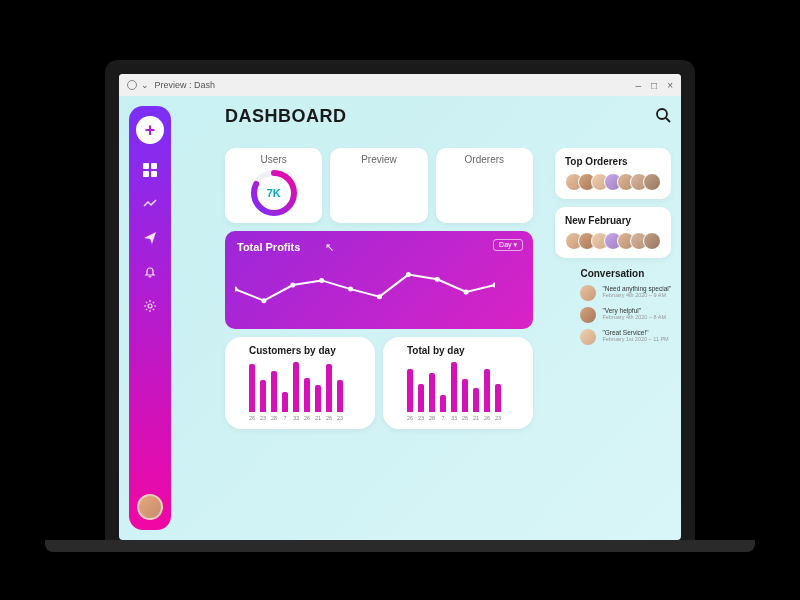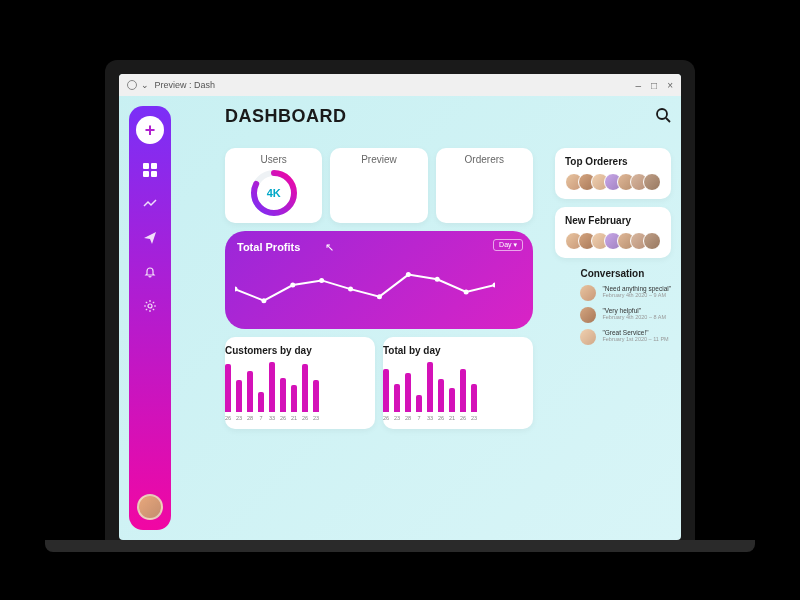--- a/index.html
+++ b/index.html
@@ -22,26 +22,26 @@
 .header h1 { font-size: 18px; font-weight: 800; color: #1a1a1a; letter-spacing: 0.5px; }
 .search-icon { margin-left: auto; font-size: 16px; color: #1a1a1a; }
 .content-row { display: flex; gap: 8px; }
 .stats-area { flex: 1; display: flex; flex-direction: column; gap: 8px; }
 .stats-row { display: flex; gap: 8px; }
 .stat-card { flex: 1; background: #fff; border-radius: 10px; padding: 6px; display: flex; flex-direction: column; align-items: center; box-shadow: 0 2px 6px rgba(0,0,0,0.05); }
 .stat-label { font-size: 10px; color: #666; margin-bottom: 4px; }
 .donut { width: 48px; height: 48px; position: relative; }
 .donut svg { transform: rotate(-90deg); }
 .donut-val { position: absolute; inset: 0; display: flex; align-items: center; justify-content: center; font-size: 11px; font-weight: 700; color: #00a8c8; }
-.profits-card { background: linear-gradient(135deg,#9b27d9,#d923c5); border-radius: 20px; padding: 10px 12px; color: #fff; position: relative; height: 98px; }
+.profits-card { background: linear-gradient(135deg,#9b27d9,#d923c5); border-radius: 10px; padding: 10px 12px; color: #fff; position: relative; height: 98px; }
 .profits-title { font-size: 11px; font-weight: 600; }
 .profits-dropdown { position: absolute; top: 8px; right: 10px; font-size: 7px; border: 1px solid rgba(255,255,255,0.6); padding: 1px 5px; border-radius: 3px; }
 .profits-chart { position: absolute; left: 10px; right: 10px; bottom: 8px; height: 58px; }
 .bars-row { display: flex; gap: 8px; }
-.bars-card { flex: 1; background: #fff; border-radius: 10px; padding: 8px 0; box-shadow: 0 2px 6px rgba(0,0,0,0.05); }
+.bars-card { flex: 1; background: #fff; border-radius: 16px; padding: 8px 24px; box-shadow: 0 2px 6px rgba(0,0,0,0.05); }
 .bars-title { font-size: 10px; font-weight: 700; color: #1a1a1a; margin-bottom: 6px; }
 .bars-chart { display: flex; align-items: flex-end; gap: 5px; height: 50px; }
 .bar { width: 6px; background: #d412b8; border-radius: 2px 2px 0 0; }
 .bars-labels { display: flex; gap: 5px; margin-top: 3px; }
 .bars-labels span { width: 6px; font-size: 5.5px; color: #888; text-align: center; }
 .right-col { width: 130px; display: flex; flex-direction: column; gap: 8px; align-items: flex-end; }
 .side-card { background: #fff; border-radius: 10px; padding: 8px 10px; box-shadow: 0 2px 6px rgba(0,0,0,0.05); }
 .side-title { font-size: 10px; font-weight: 700; color: #1a1a1a; margin-bottom: 6px; }
 .avatar-row { display: flex; }
 .avatar-row .av { width: 18px; height: 18px; border-radius: 50%; border: 1.5px solid #fff; margin-left: -5px; }
@@ -123,21 +123,21 @@
       <svg width="48" height="48">
                       <circle cx="24" cy="24" r="20" fill="none" stroke="#eef2f5" stroke-width="6"></circle>
                       <circle cx="24" cy="24" r="20" fill="none" stroke="url(#g0)" stroke-width="6" stroke-dasharray="125.66370614359172" stroke-dashoffset="22.619467105846518" stroke-linecap="round"></circle>
                       <defs>
                         <linearGradient id="g0" x1="0" y1="0" x2="1" y2="1">
                           <stop offset="0" stop-color="#7b2ff7"></stop>
                           <stop offset="1" stop-color="#f107a3"></stop>
                         </linearGradient>
                       </defs>
                     </svg>
-      <div class="donut-val">4K</div>
+      <div class="donut-val">7K</div>
     </div>
   </div>
                 <div class="stat-card">
     <div class="stat-label">Preview</div>
   </div>
                 <div class="stat-card">
     <div class="stat-label">Orderers</div>
   </div>
               </div>
           <div class="profits-card">

